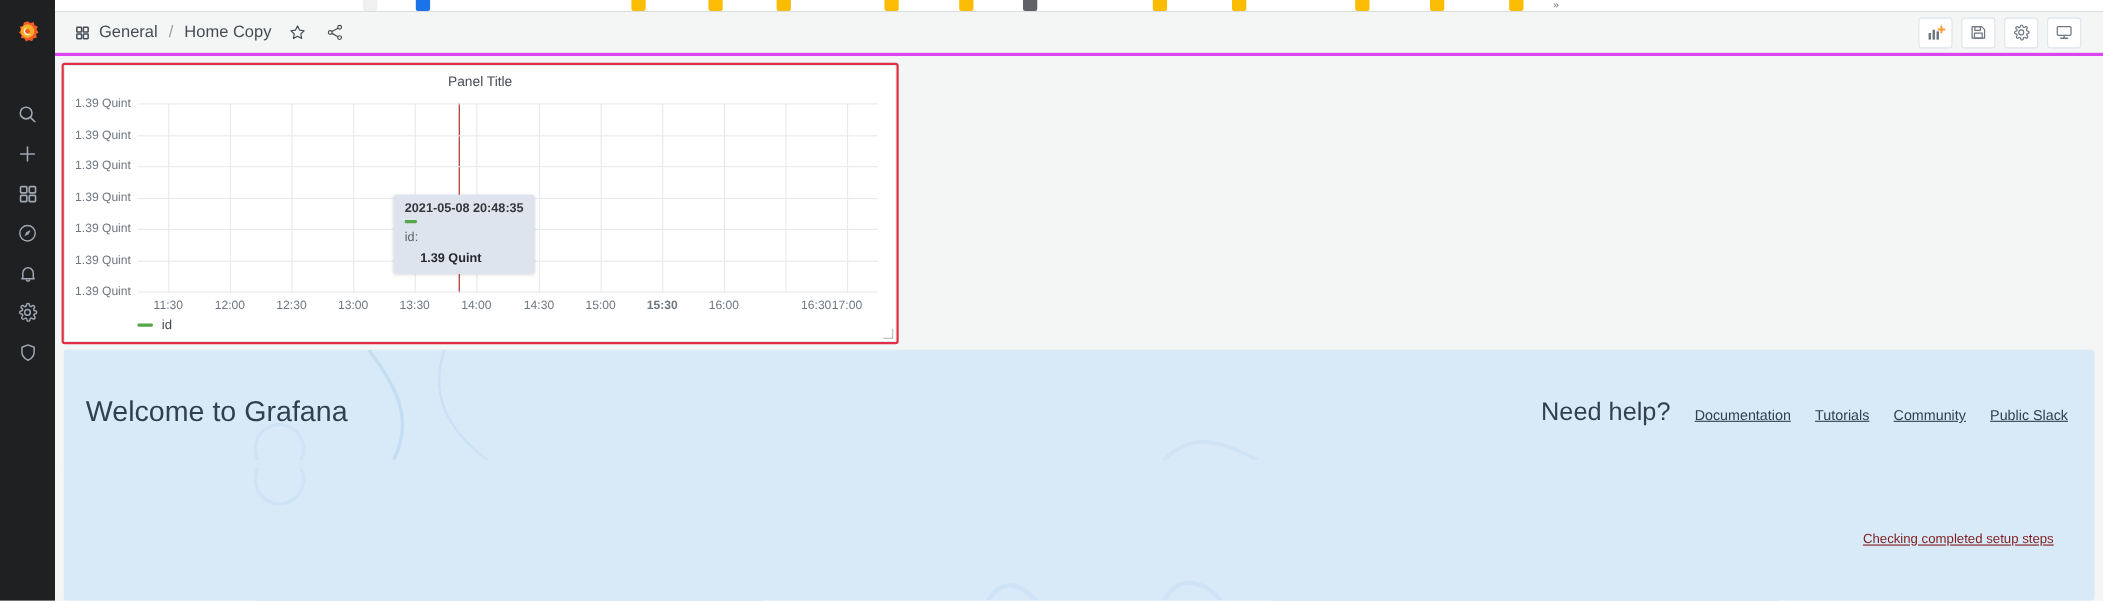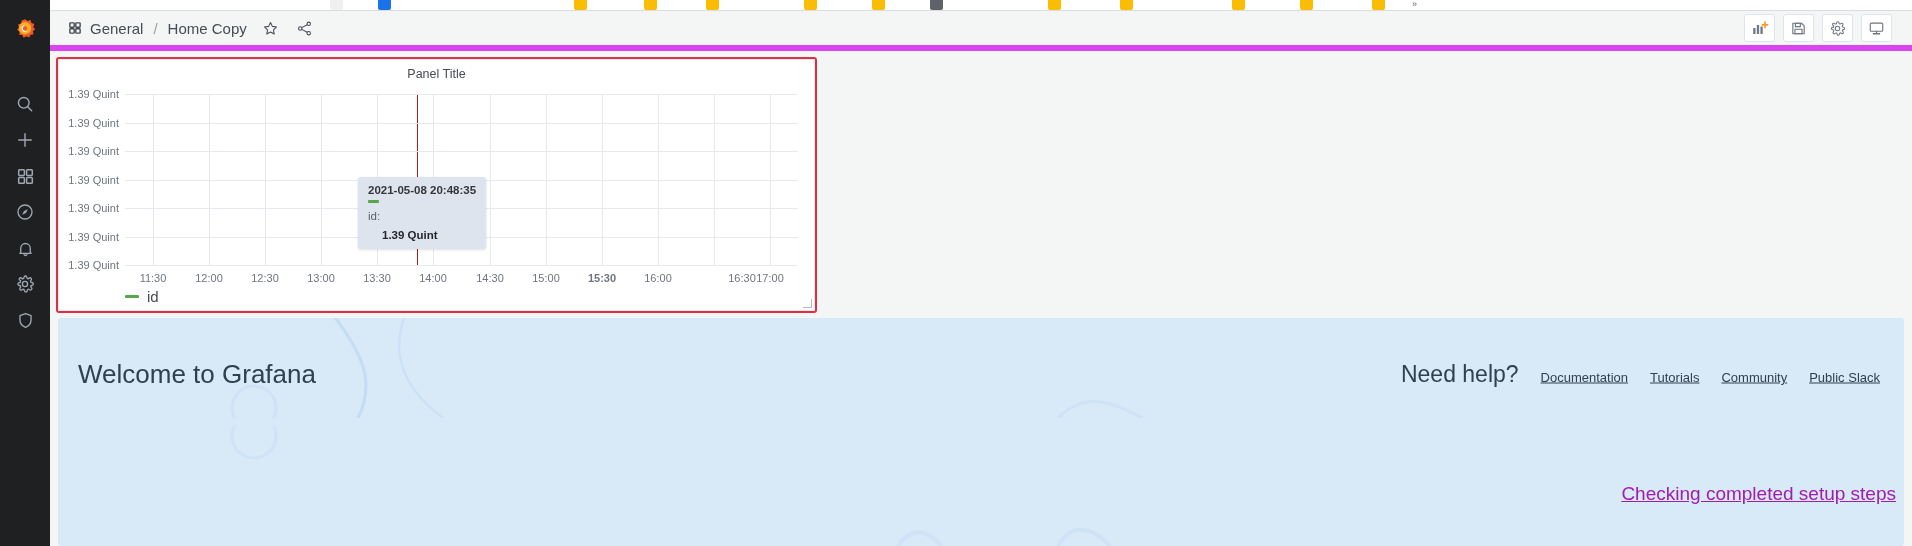--- a/index.html
+++ b/index.html
@@ -41,21 +41,21 @@
     display: flex; align-items: center; justify-content: center;
     cursor: pointer;
   }
   .nav-icon svg { display: block; }
 
   
   .topbar {
     position: absolute; top: 11px; left: 50px;
     width: 1862px; height: 40px;
     background: #f4f5f5;
-    border-bottom: 6px solid #d946ef;
+    border-bottom: 3px solid #d946ef;
     display: flex; align-items: center;
   }
   .breadcrumb { display: flex; align-items: center; margin-left: 18px; gap: 8px; }
   .bc-grid-icon { width: 14px; height: 14px; display:block; }
   .bc-text { font-size: 15px; color: #464c54; white-space: nowrap; }
   .bc-sep { font-size: 15px; color: #9aa0a6; margin: 0 2px; }
   .bc-action { width: 20px; height: 20px; display:flex; align-items:center; justify-content:center; cursor:pointer; margin-left:6px;}
   .topbar-right { margin-left: auto; display: flex; gap: 8px; margin-right: 20px; }
   .tb-btn {
     width: 31px; height: 28px;
@@ -126,21 +126,21 @@
     box-shadow: 0 1px 3px rgba(0,0,0,0.13);
     z-index: 15;
   }
   .tt-time { font-size: 11.5px; color: #33373b; font-weight: bold; white-space: nowrap; margin-bottom: 4px; }
   .tt-row { display: flex; gap: 7px; white-space: nowrap; flex-direction: column; }
   .tt-swatch { width: 11px; height: 3px; background: #56a64b; border-radius: 1px; display:inline-block; }
   .tt-key { font-size: 11.5px; color: #5c6269; }
   .tt-val { font-size: 11.5px; color: #23282e; font-weight: bold; margin-left: 14px; }
   .legend { position: absolute; left: 66px; top: 228px; display: flex; align-items: center; gap: 8px; }
   .legend-swatch { width: 14px; height: 3px; background: #56a64b; border-radius: 1px; }
-  .legend-label { font-size: 15px; color: #464c54; }
+  .legend-label { font-size: 12px; color: #464c54; }
   .resize-handle {
     position: absolute; right: 2px; bottom: 2px;
     width: 9px; height: 9px;
     cursor: nwse-resize;
   }
   .resize-handle::after {
     content: ""; position: absolute; right: 0; bottom: 0;
     width: 8px; height: 8px;
     border-right: 1px solid #b4bac1;
     border-bottom: 1px solid #b4bac1;
@@ -175,22 +175,22 @@
   
   .setup {
     position: absolute; top: 375px; left: 8px;
     width: 1846px; height: 120px;
     background: #d8e9f8;
     border-radius: 3px;
     overflow: hidden;
   }
   .setup-deco { position: absolute; inset:0; pointer-events:none; }
   .setup-status {
-    position: absolute; right: 8px; top: 57px;
-    font-size: 19px; color: #a21caf;
+    position: absolute; right: 37px; top: 57px;
+    font-size: 12px; color: #7f1d1d;
     text-decoration: underline; cursor: pointer; white-space: nowrap;
   }
 </style>
 </head>
 <body>
 
 <div class="browser-bookmarks" id="bookmarks">
     <div class="bmk" style="left: 330px; background: rgb(240, 240, 240);"></div>
     <div class="bmk" style="left: 378px; background: rgb(26, 115, 232);"></div>
     <div class="bmk" style="left: 574px; background: rgb(251, 188, 4);"></div>

